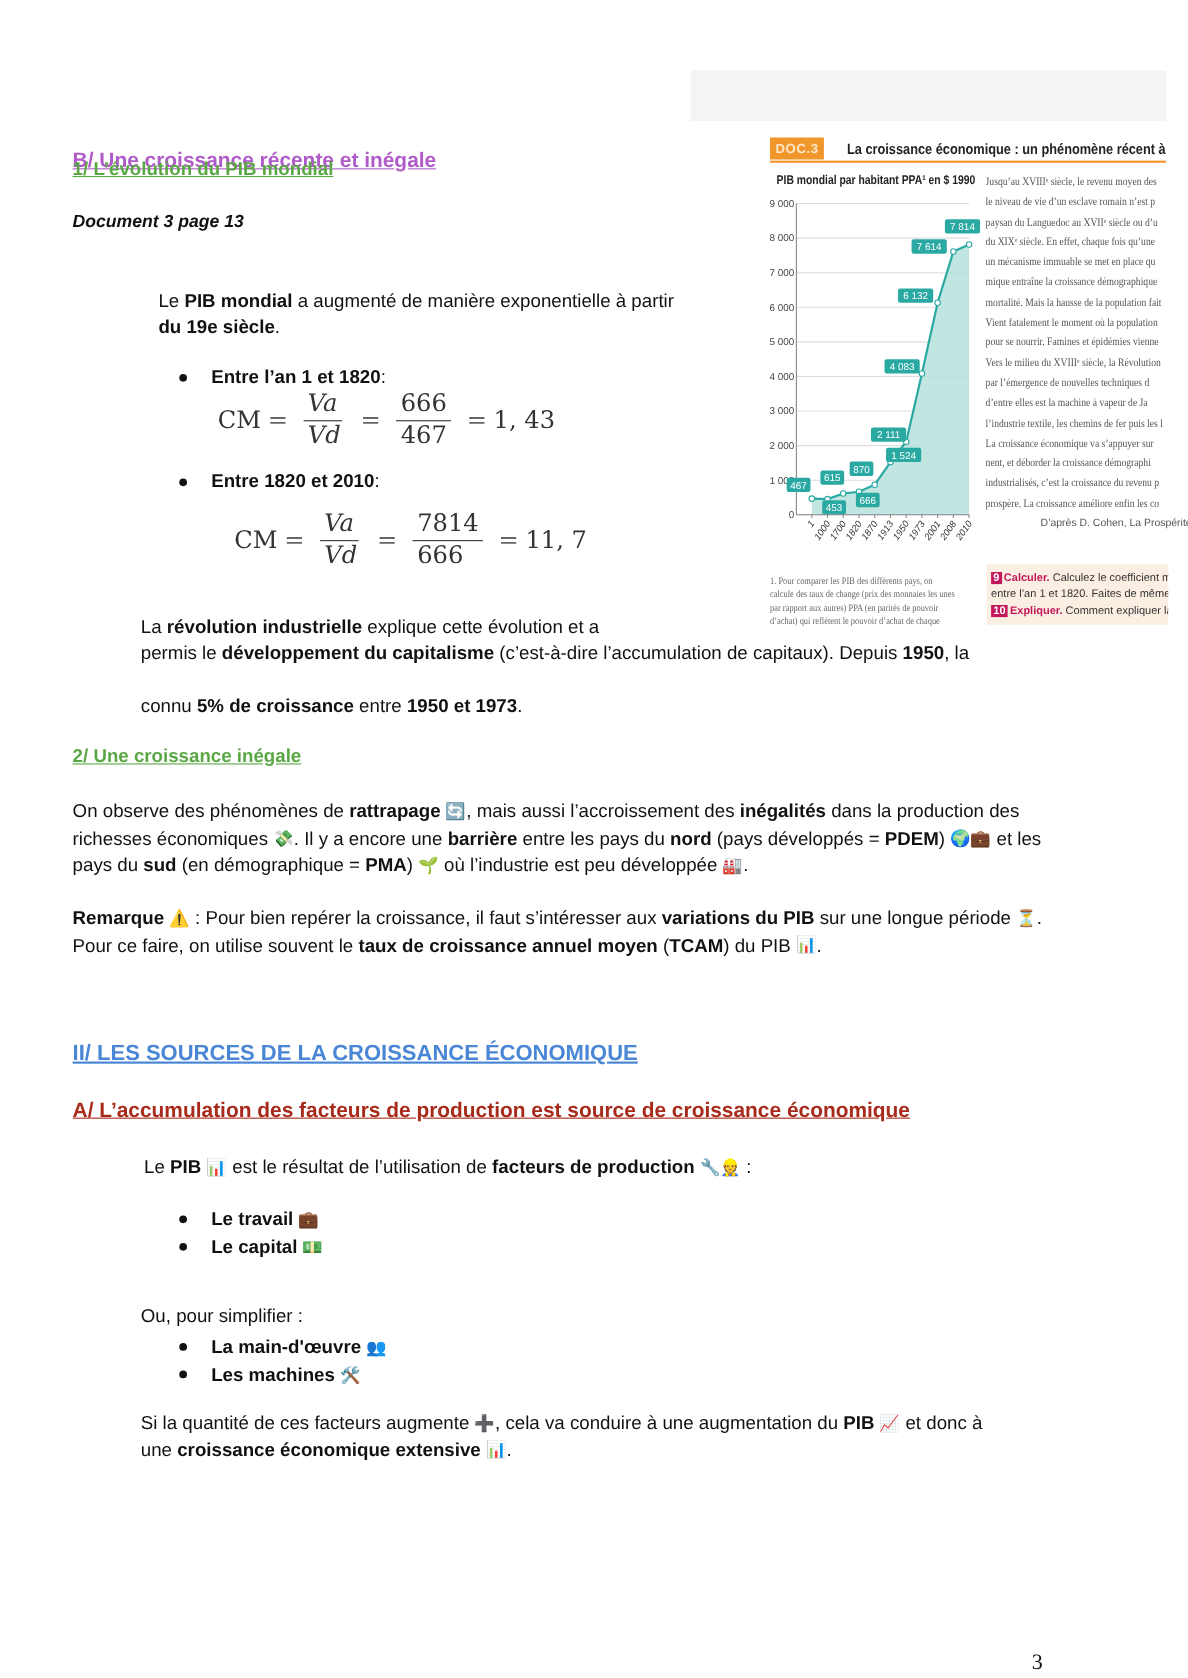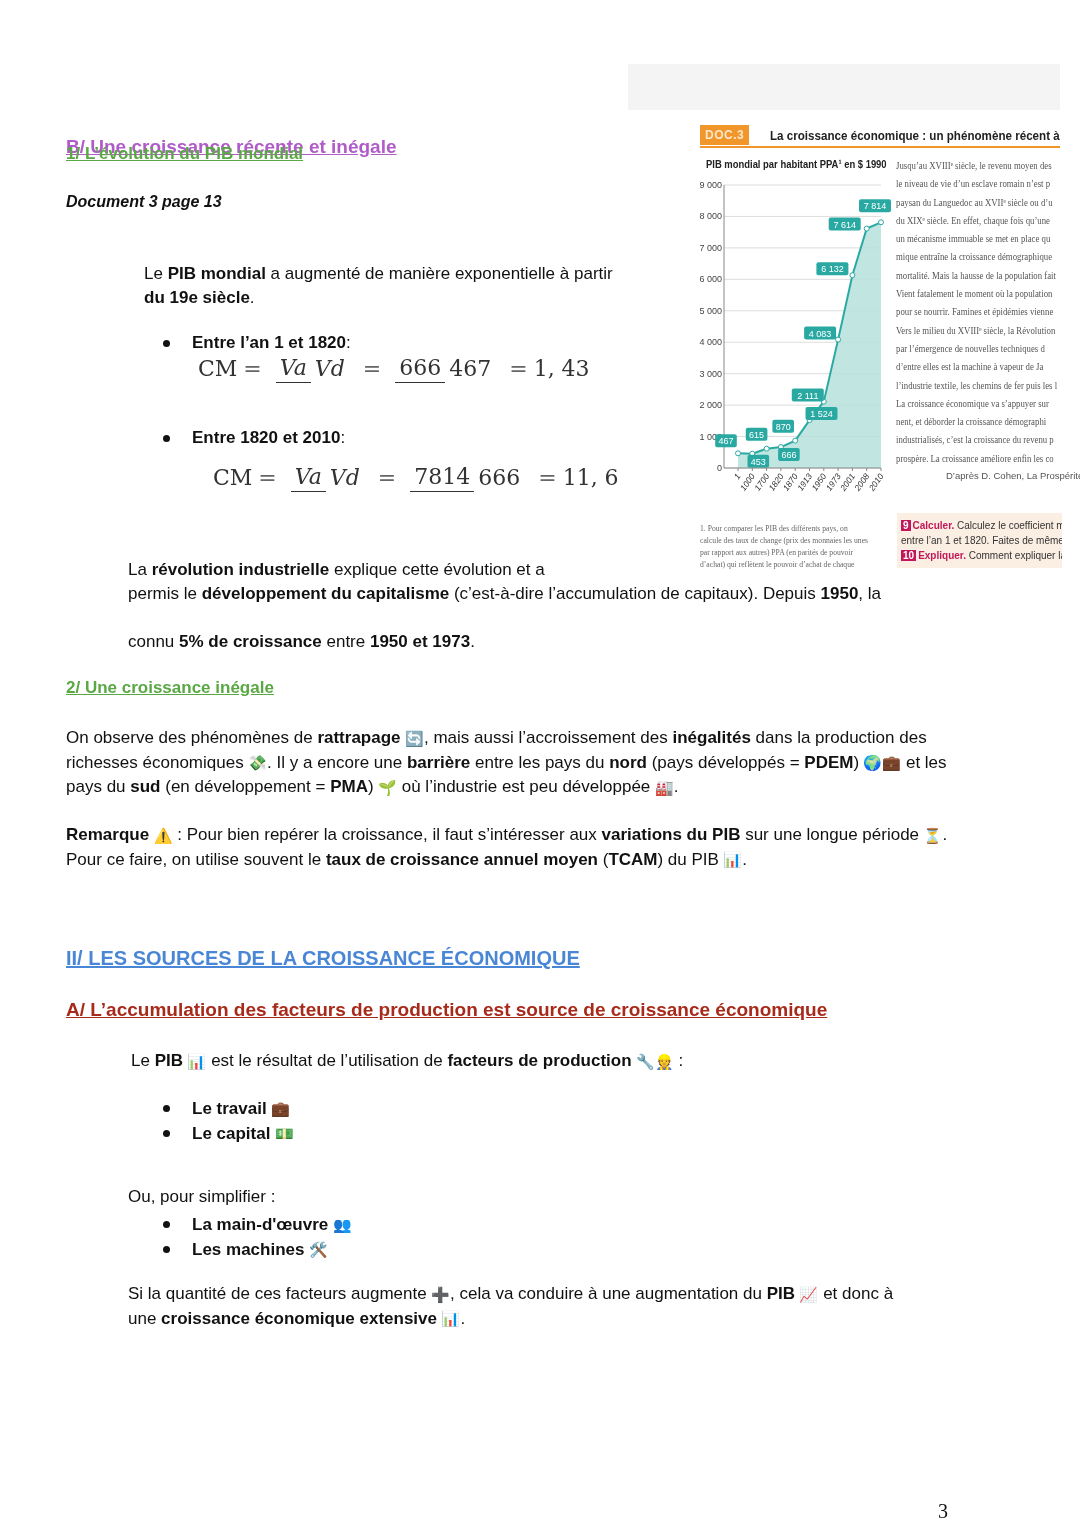--- a/index.html
+++ b/index.html
@@ -9,21 +9,21 @@
   .h-purple { color:#b05cc8; font-weight:bold; text-decoration:underline; font-size:19px;margin-top:42px; }
   .h-green { color:#5aa844; font-weight:bold; text-decoration:underline; font-size:17px; }
   .h-blue { color:#4a86d6; font-weight:bold; text-decoration:underline; font-size:20px; }
   .h-red { color:#a82a1a; font-weight:bold; text-decoration:underline; font-size:19px; }
   .docref { font-weight:bold; font-style:italic; font-size:16px; }
   .p { font-size:17px; line-height:24px; }
   .p b { font-weight:bold; }
   .bullet { font-size:17px; font-weight:bold; display:flex; align-items:center; }
   .bullet .dot { width:7px; height:7px; border-radius:50%; background:#111; margin-right:22px; }
   .math { font-family:"DejaVu Serif", "Liberation Serif", serif; font-size:22px; color:#333; display:flex; align-items:center; }
-  .frac { display:inline-flex; flex-direction:row; align-items:center; margin:0 8px; }
+  .frac { display:inline-flex; flex-direction:column; align-items:flex-start; margin:0 8px; }
   .frac .num { border-bottom:1.5px solid #333; padding:0 4px; line-height:28px; }
   .frac .den { padding:0 4px; line-height:28px; }
   .it { font-style:italic; }
   .eq { margin:0 6px; color:#666; }
   .emoji { font-size:15px; display:inline-block; vertical-align:middle; }
   
   .doc-panel { left:628px; top:64px; width:432px; height:46px; background:#f4f4f4; }
   .doc-title { left:700px; top:124px; width:360px; height:22px; border-bottom:2px solid #f0962b; display:flex; align-items:center; overflow:hidden; white-space:nowrap;gap:16px; }
   .doc-badge { background:#f0962b; color:#fde7c9; font-weight:bold; font-size:12px; padding:3px 5px; margin-right:5px; letter-spacing:0.5px; }
   .doc-heading { font-size:13.5px; font-weight:bold; color:#222; transform:scaleX(0.86); transform-origin:left; }
@@ -82,21 +82,21 @@
   <span class="frac">
       <span class="num it">Va</span>
       <span class="den it">Vd</span>
     </span>
   <span class="eq">=</span>
   <span class="frac">
       <span class="num">7814</span>
       <span class="den">666</span>
     </span>
   <span class="eq">=</span>
-    <span>11, 6</span>
+    <span>11, 7</span>
 </div>
 
 <div class="abs doc-panel"></div>
 <div class="abs doc-title">
   <span class="doc-badge">DOC.3</span>
   <span class="doc-heading">La croissance économique : un phénomène récent à l’échel</span>
 </div>
 <div class="abs chart-title">PIB mondial par habitant PPA¹ en $ 1990</div>
 
 <svg class="abs" style="left:698px;top:176px;" width="195" height="340">
@@ -220,21 +220,21 @@
   <span>permis le </span><b>développement du capitalisme</b><span> (c’est-à-dire l’accumulation de capitaux). Depuis </span><b>1950</b><span>, la</span><br>
   <br>
   <span>connu </span><b>5% de croissance</b><span> entre </span><b>1950 et 1973</b><span>.</span>
 </div>
 
 <div class="abs h-green" style="left:66px;top:678px;">2/ Une croissance inégale</div>
 
 <div class="abs p" style="left:66px;top:726px;width:980px;">
   <span>On observe des phénomènes de </span><b>rattrapage</b> <span class="emoji">🔄</span><span>, mais aussi l’accroissement des </span><b>inégalités</b><span> dans la production des</span><br>
   <span>richesses économiques </span><span class="emoji">💸</span><span>. Il y a encore une </span><b>barrière</b><span> entre les pays du </span><b>nord</b><span> (pays développés = </span><b>PDEM</b><span>) </span><span class="emoji">🌍💼</span><span> et les</span><br>
-  <span>pays du </span><b>sud</b><span> (en développement = </span><b>PMA</b><span>) </span><span class="emoji">🌱</span><span> où l’industrie est peu développée </span><span class="emoji">🏭</span><span>.</span>
+  <span>pays du </span><b>sud</b><span> (en démographique = </span><b>PMA</b><span>) </span><span class="emoji">🌱</span><span> où l’industrie est peu développée </span><span class="emoji">🏭</span><span>.</span>
 </div>
 
 <div class="abs p" style="left:66px;top:823px;width:980px;">
   <b>Remarque</b> <span class="emoji">⚠️</span><span> : Pour bien repérer la croissance, il faut s’intéresser aux </span><b>variations du PIB</b><span> sur une longue période </span><span class="emoji">⏳</span><span>.</span><br>
   <span>Pour ce faire, on utilise souvent le </span><b>taux de croissance annuel moyen</b><span> (</span><b>TCAM</b><span>) du PIB </span><span class="emoji">📊</span><span>.</span>
 </div>
 
 <div class="abs h-blue" style="left:66px;top:947px;">II/ LES SOURCES DE LA CROISSANCE ÉCONOMIQUE</div>
 <div class="abs h-red" style="left:66px;top:999px;">A/ L’accumulation des facteurs de production est source de croissance économique</div>
 

